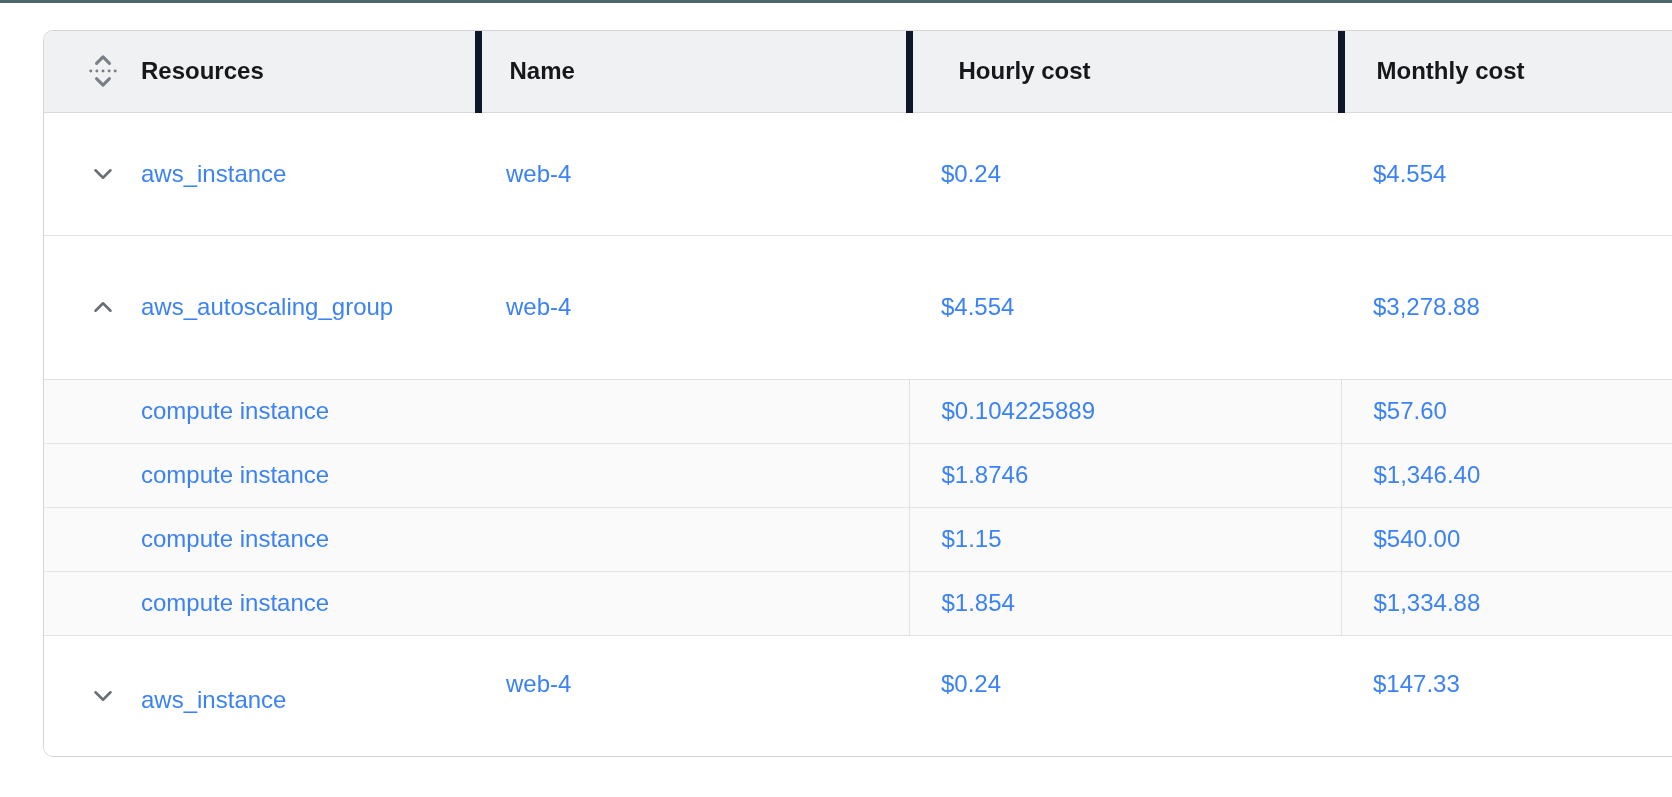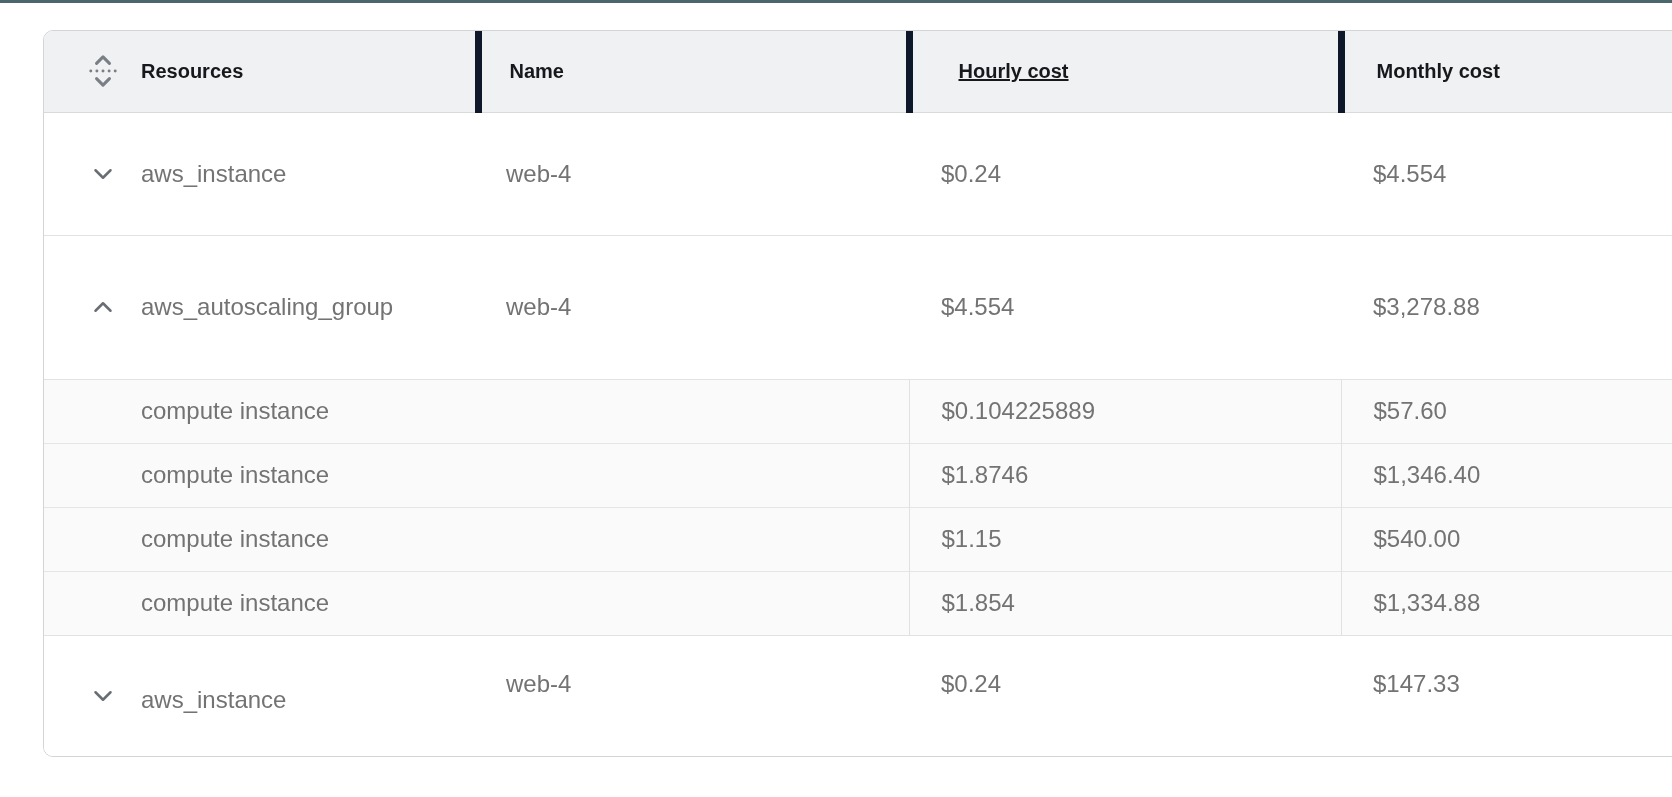--- a/index.html
+++ b/index.html
@@ -29,35 +29,35 @@
     table-layout: fixed;
   }
   col.c1 { width: 434px; }
   col.c2 { width: 431px; }
   col.c3 { width: 432px; }
   col.c4 { width: 433px; }
 
   thead tr { height: 81px; background: #f0f1f3; }
   thead th {
     text-align: left;
-    font-size: 20px;
+    font-size: 24px;
     font-weight: 700;
     color: #16181b;
     vertical-align: middle;
     border-bottom: 1px solid #d8dade;
   }
   thead th + th { border-left: 7px solid #0f172a; }
   th.col-resources { position: relative; padding-left: 97px; }
   th.col-name   { padding-left: 28px; }
-  th.col-hourly { padding-left: 46px; text-decoration: underline; }
+  th.col-hourly { padding-left: 46px; }
   th.col-monthly{ padding-left: 32px; }
 
   tbody td {
     font-size: 24px;
-    color: #737373;
+    color: #3b82f6;
     vertical-align: middle;
   }
   tbody tr + tr { border-top: 1px solid #e0e2e5; }
   tbody tr.resource-row { background: #ffffff; }
   tbody tr.r1 { height: 123px; }
   tbody tr.r2 { height: 144px; }
   tbody tr.r3 { height: 121px; }
   tbody tr.component-row { height: 64px; background: #fafafa; }
   tbody tr.component-row + tr.component-row { border-top: 1px solid #e4e5e8; }
   tbody tr.component-row td.cell-hourly,

